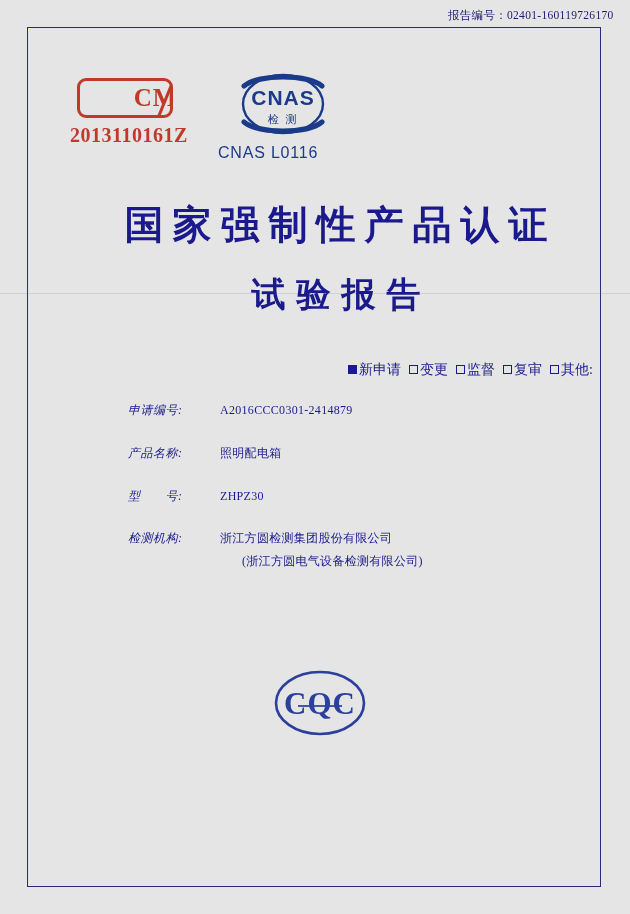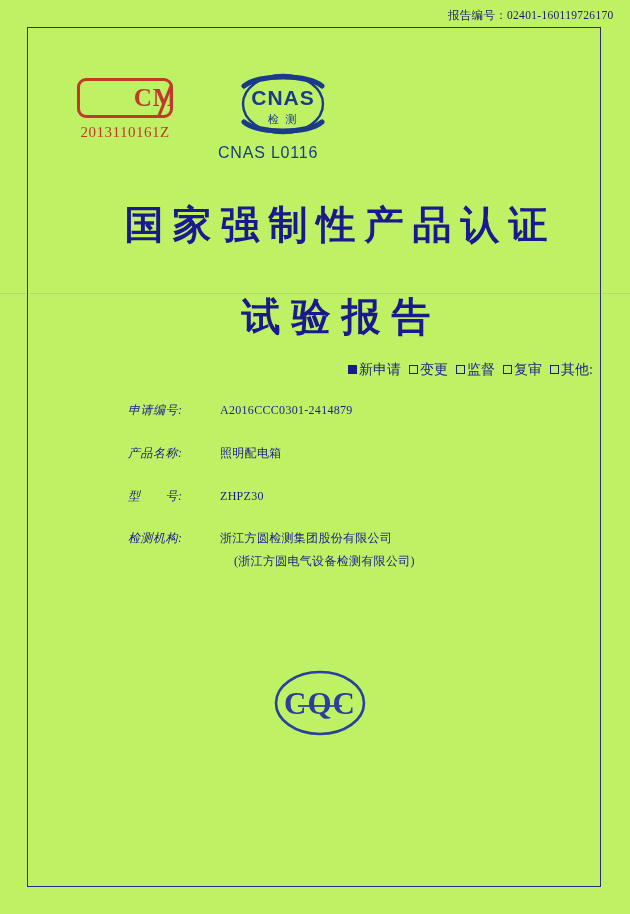--- a/index.html
+++ b/index.html
@@ -12,21 +12,21 @@
     height: 914px;
     font-family: "Liberation Serif", serif;
     overflow: hidden;
     position: relative;
   }
   .page {
     position: absolute;
     left: 0; top: 0;
     width: 630px;
     height: 914px;
-    background: #bef264;
+    background: #e5e5e5;
   }
   
   .report-no {
     position: absolute;
     left: 448px;
     top: 8px;
     font-size: 11.5px;
     color: #1a1a6e;
     letter-spacing: 0.3px;
     white-space: nowrap;
@@ -98,22 +98,22 @@
     right: 4px;
     top: -8px;
     width: 3px;
     height: 58px;
     background: #c0392b;
     transform: rotate(22deg);
   }
   .cma-code {
     margin-top: 6px;
     font-family: "Liberation Serif", serif;
-    font-weight: normal;
-    font-size: 15px;
+    font-weight: bold;
+    font-size: 20px;
     color: #c0392b;
     letter-spacing: 0.5px;
   }
   .cnas-wrap {
     position: absolute;
     left: 148px;
     top: 0px;
     width: 130px;
     text-align: left;
   }
@@ -143,22 +143,22 @@
     font-weight: bold;
     letter-spacing: 9px;
     text-indent: 9px;
     margin-left: 22px;
   }
   .title1 {
     top: 198px;
     font-size: 39px;
   }
   .title2 {
-    top: 290px;
-    font-size: 39px;
+    top: 272px;
+    font-size: 34px;
     letter-spacing: 11px;
     text-indent: 11px;
   }
 
   
   .checkrow {
     position: absolute;
     left: 27px;
     top: 361px;
     width: 574px;
@@ -209,21 +209,21 @@
   .field .lbl.spaced {
     letter-spacing: 0.5px;
   }
   .field .val {
     font-family: "Liberation Serif", serif;
     letter-spacing: 0.3px;
   }
   .field .val .sub {
     display: block;
     margin-top: 6px;
-    margin-left: 14px;
+    margin-left: 22px;
   }
 
   
   .cqc {
     position: absolute;
     left: 268px;
     top: 666px;
     width: 104px;
     height: 74px;
   }

